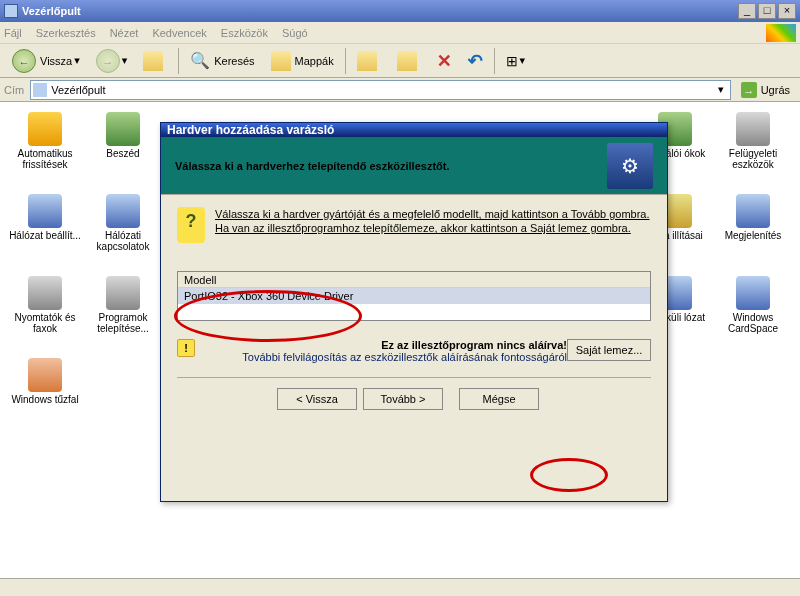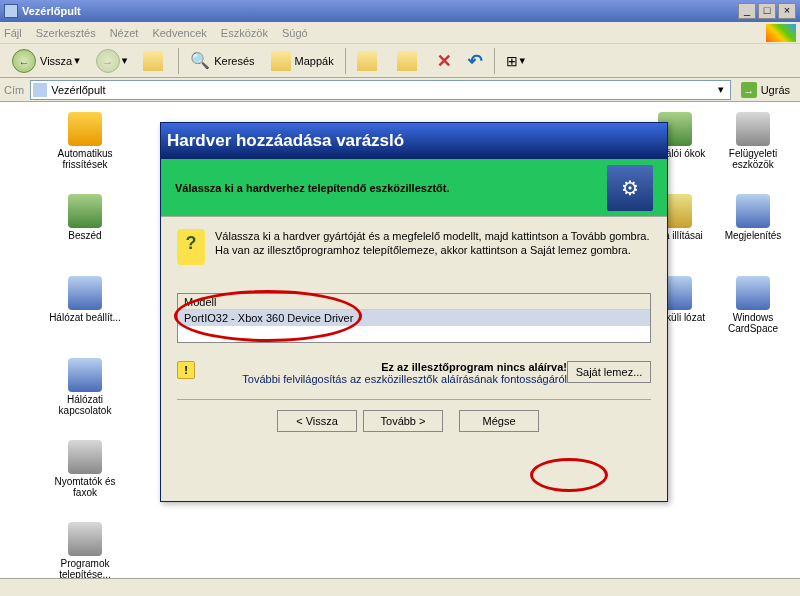--- a/index.html
+++ b/index.html
@@ -30,43 +30,43 @@
   .addressbar .lbl { color: #888; margin-right: 6px; }
   .addressbar .combo { flex: 1; height: 20px; background: #fff; border: 1px solid #7f9db9; display: flex; align-items: center; padding: 0 2px; }
   .addressbar .combo .icon { width: 14px; height: 14px; background: #b8d0f0; margin-right: 4px; }
   .addressbar .combo .drop { width: 14px; text-align: center; color: #000; }
   .gobtn { margin-left: 4px; display: flex; align-items: center; height: 20px; padding: 0 6px; background: #ece9d8; cursor: pointer; }
   .gobtn .arrow { width: 16px; height: 16px; background: #6eb13e; color: #fff; text-align: center; line-height: 16px; margin-right: 4px; border-radius: 2px; }
 
   
   .content { position: absolute; top: 102px; left: 0; right: 0; bottom: 18px; background: #fff; padding: 10px 6px; }
   .icongrid { display: flex; flex-wrap: wrap; align-content: flex-start; gap: 0; }
-  .deskitem { width: 78px; height: 76px; display: flex; flex-direction: column; align-items: center; text-align: center; margin-bottom: 6px; cursor: pointer; margin-left: 40px; }
+  .deskitem { width: 78px; height: 76px; display: flex; flex-direction: column; align-items: center; text-align: center; margin-bottom: 6px; cursor: pointer; }
   .deskitem .ic { width: 34px; height: 34px; margin-bottom: 2px; border-radius: 4px; }
   .deskitem .lbl { font-size: 10px; line-height: 11px; color: #000; }
   .col-right { position: absolute; right: 8px; top: 10px; display: flex; flex-direction: column; }
   .col-r2 { position: absolute; right: 86px; top: 10px; display: flex; flex-direction: column; }
 
   .ic1 { background: linear-gradient(#fcd24a,#e89a00); }
   .ic2 { background: linear-gradient(#a8d088,#4a8a3a); }
   .ic3 { background: linear-gradient(#b8d0f0,#4a6bb8); }
   .ic4 { background: linear-gradient(#d8d8d8,#888); }
   .ic5 { background: linear-gradient(#f0c0a0,#d87838); }
   .ic6 { background: linear-gradient(#e8e088,#c8a030); }
 
   
   .wizard { position: absolute; left: 160px; top: 122px; width: 508px; height: 380px; background: #ece9d8; border: 1px solid #0a246a; box-shadow: 2px 2px 6px rgba(0,0,0,0.3); }
-  .wz-title { height: 36px; background: linear-gradient(#3a6ae0, #0a246a); color: #fff; font-weight: bold; display: flex; align-items: center; padding: 0 6px; font-size: 17px; }
-  .wz-header { height: 58px; background: #22c55e; display: flex; align-items: center; padding: 0 14px; border-bottom: 1px solid #aca899; }
+  .wz-title { height: 14px; background: linear-gradient(#3a6ae0, #0a246a); color: #fff; font-weight: bold; display: flex; align-items: center; padding: 0 6px; font-size: 12px; }
+  .wz-header { height: 58px; background: #0f766e; display: flex; align-items: center; padding: 0 14px; border-bottom: 1px solid #aca899; }
   .wz-header .txt { flex: 1; font-weight: bold; font-size: 11px; }
   .wz-header .hicon { width: 46px; height: 46px; background: linear-gradient(#4a6bb8,#1a3a7a); display: flex; align-items: center; justify-content: center; color: #fff; font-size: 20px; border-radius: 2px; }
   .wz-body { padding: 12px 16px 0 16px; }
   .wz-instr { display: flex; }
   .wz-instr .qicon { width: 28px; height: 36px; background: #fce24a; border-radius: 4px; margin-right: 10px; text-align: center; line-height: 28px; font-size: 18px; font-weight: bold; color: #3a5a1a; }
-  .wz-instr .t { flex: 1; line-height: 14px; }
+  .wz-instr .t { flex: 1; line-height: 14px; text-decoration: underline; }
 
   .wz-list-label { margin-top: 28px; margin-left: 0; font-size: 11px; }
   .wz-list { margin-top: 2px; height: 50px; background: #fff; border: 1px solid #888; }
   .wz-list .hdr { height: 16px; background: #ece9d8; border-bottom: 1px solid #d4d0c8; padding-left: 6px; line-height: 16px; }
   .wz-list .row { height: 16px; padding-left: 6px; line-height: 16px; cursor: pointer; }
   .wz-list .row.sel { background: #d0d8e8; }
 
   .wz-warn { display: flex; align-items: flex-start; margin-top: 18px; }
   .wz-warn .wicon { width: 18px; height: 18px; background: #fce24a; border: 1px solid #c8a030; border-radius: 2px; text-align: center; line-height: 16px; font-weight: bold; margin-right: 8px; }
   .wz-warn .wt { flex: 1; text-align: right; }

